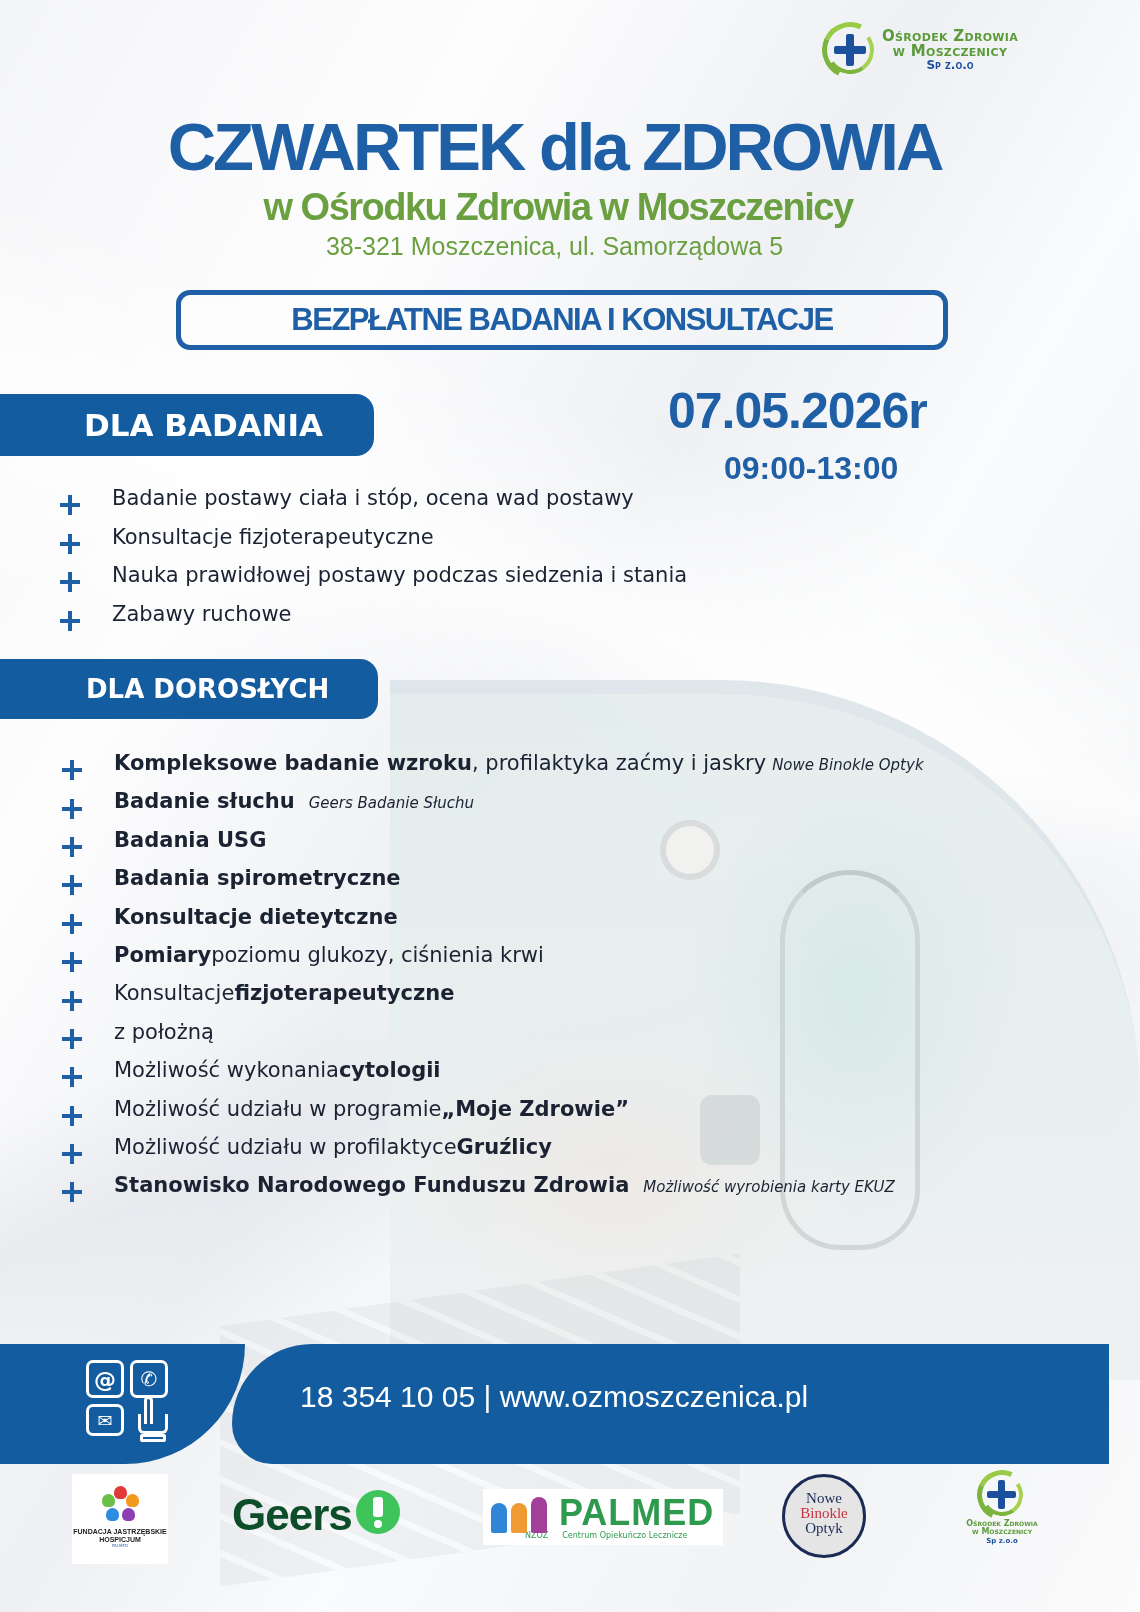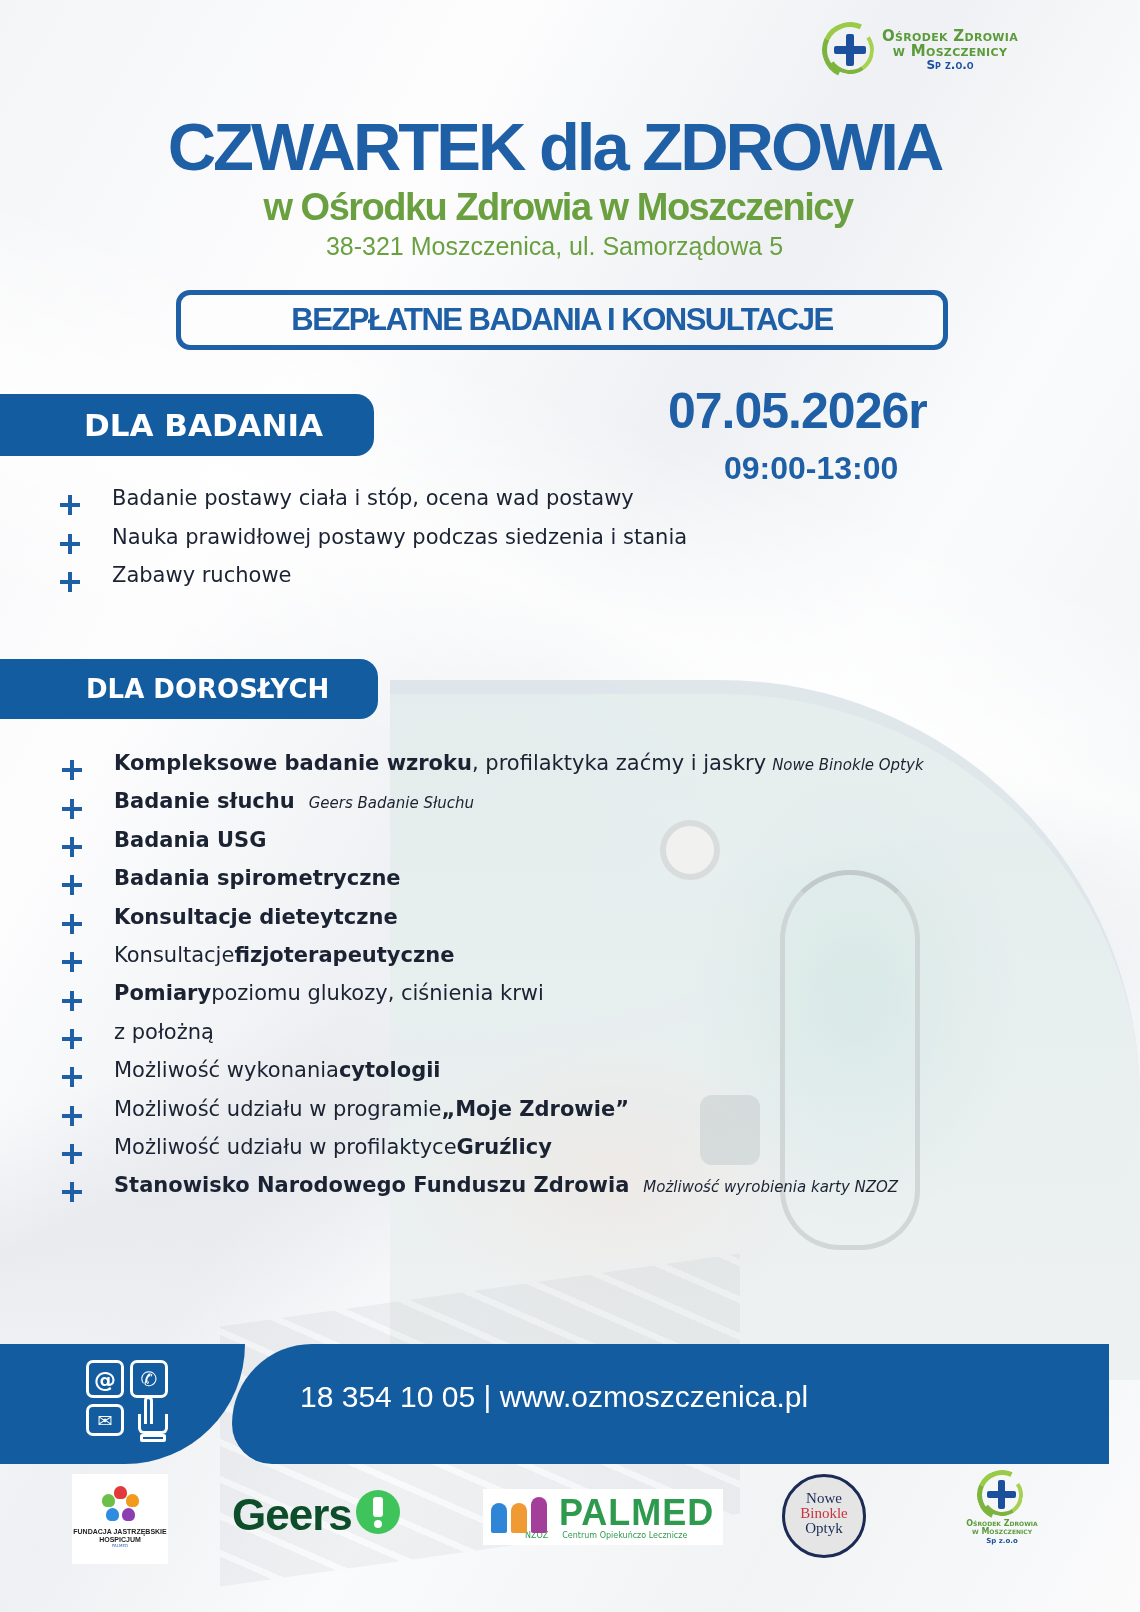--- a/index.html
+++ b/index.html
@@ -189,20 +189,24 @@
 <div class="date">07.05.2026r</div>
 <div class="time">09:00-13:00</div>
 
 <ul class="list kids-list">
   <li>
       <span class="bullet"></span>
       <span>Badanie postawy ciała i stóp, ocena wad postawy</span>
     </li>
   <li>
       <span class="bullet"></span>
+      <span>Konsultacje fizjoterapeutyczne</span>
+    </li>
+  <li>
+      <span class="bullet"></span>
       <span>Nauka prawidłowej postawy podczas siedzenia i stania</span>
     </li>
   <li>
       <span class="bullet"></span>
       <span>Zabawy ruchowe</span>
     </li>
 </ul>
 
 <div class="section-pill pill-adults">
   <span>DLA DOROSŁYCH</span>
@@ -236,33 +240,33 @@
       <span></span>
     </li>
   <li>
       <span class="bullet"></span>
       <span></span>
       <b>Konsultacje dieteytczne</b>
       <span></span>
     </li>
   <li>
       <span class="bullet"></span>
+      <span></span>
+      <b>Pomiary</b>
+      <span> poziomu glukozy, ciśnienia krwi</span>
+    </li>
+  <li>
+      <span class="bullet"></span>
       <span>Konsultacje </span>
       <b>fizjoterapeutyczne</b>
       <span></span>
     </li>
   <li>
       <span class="bullet"></span>
       <span></span>
-      <b>Pomiary</b>
-      <span> poziomu glukozy, ciśnienia krwi</span>
-    </li>
-  <li>
-      <span class="bullet"></span>
-      <span></span>
       <span> z położną</span>
     </li>
   <li>
       <span class="bullet"></span>
       <span>Możliwość wykonania </span>
       <b>cytologii</b>
       <span></span>
     </li>
   <li>
       <span class="bullet"></span>
@@ -274,21 +278,21 @@
       <span class="bullet"></span>
       <span>Możliwość udziału w profilaktyce </span>
       <b>Gruźlicy</b>
       <span></span>
     </li>
   <li>
       <span class="bullet"></span>
       <span></span>
       <b>Stanowisko Narodowego Funduszu Zdrowia</b>
       <span></span>
-      <span class="note">Możliwość wyrobienia karty NZOZ</span>
+      <span class="note">Możliwość wyrobienia karty EKUZ</span>
     </li>
 </ul>
 
 <div class="contact-band" style="background:transparent"></div>
 <div class="contact-left"></div>
 <div class="contact-right"></div>
 <div class="icon-box ic-at">@</div>
 <div class="icon-box ic-phone">✆</div>
 <div class="icon-box ic-mail">✉</div>
 <div class="ic-hand">

